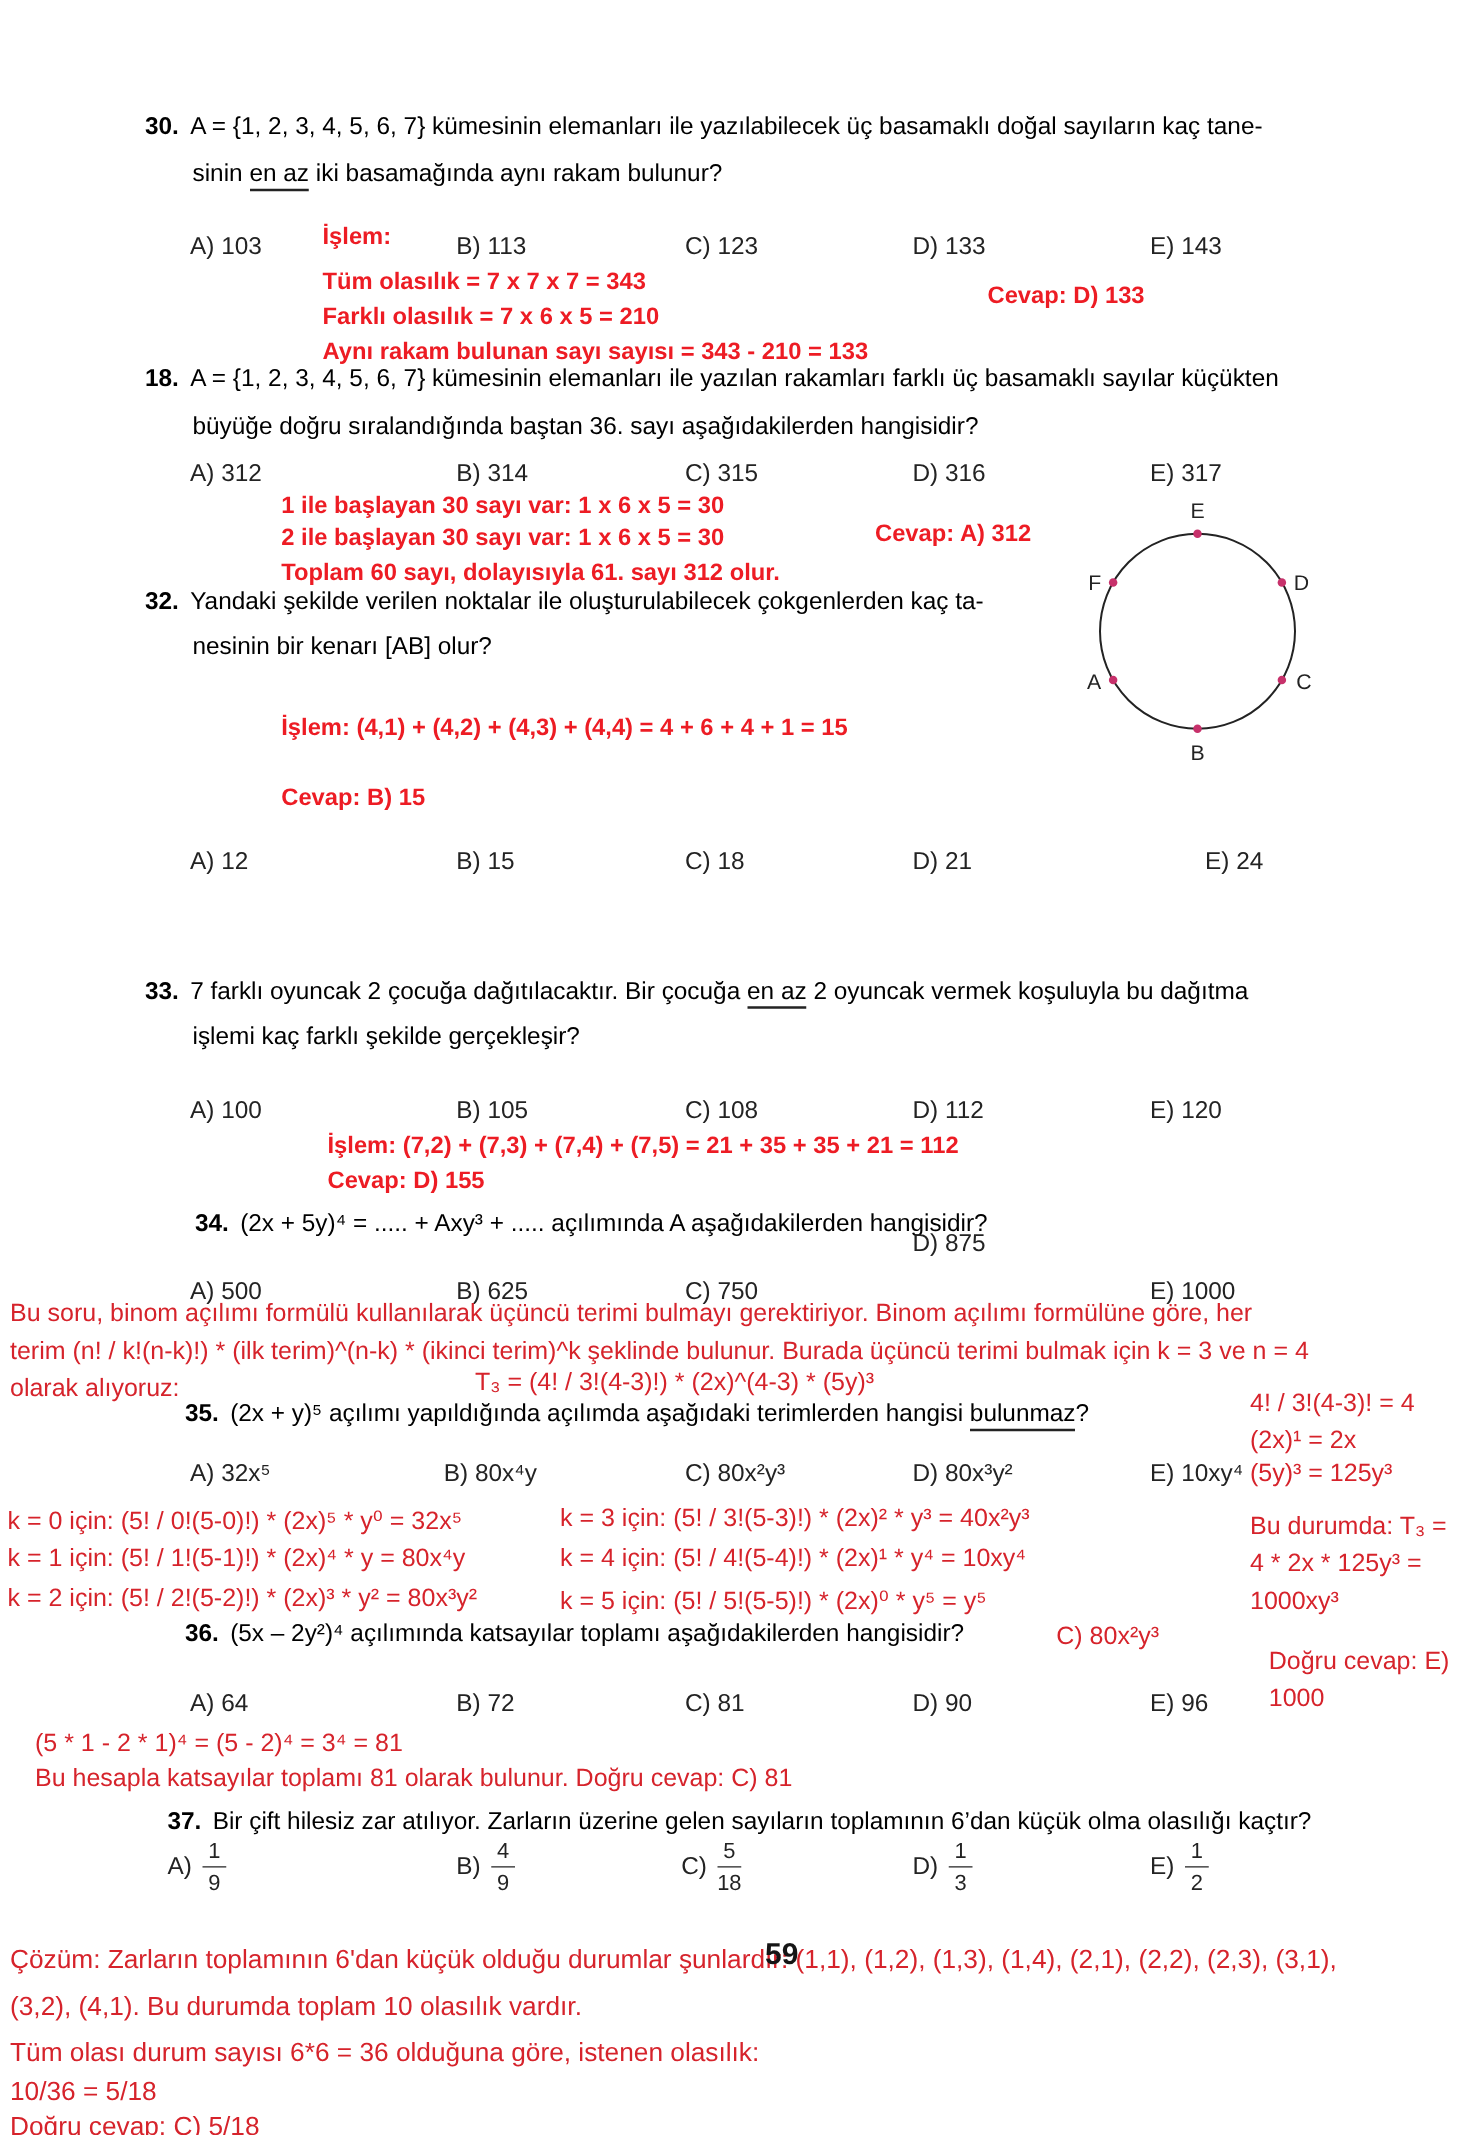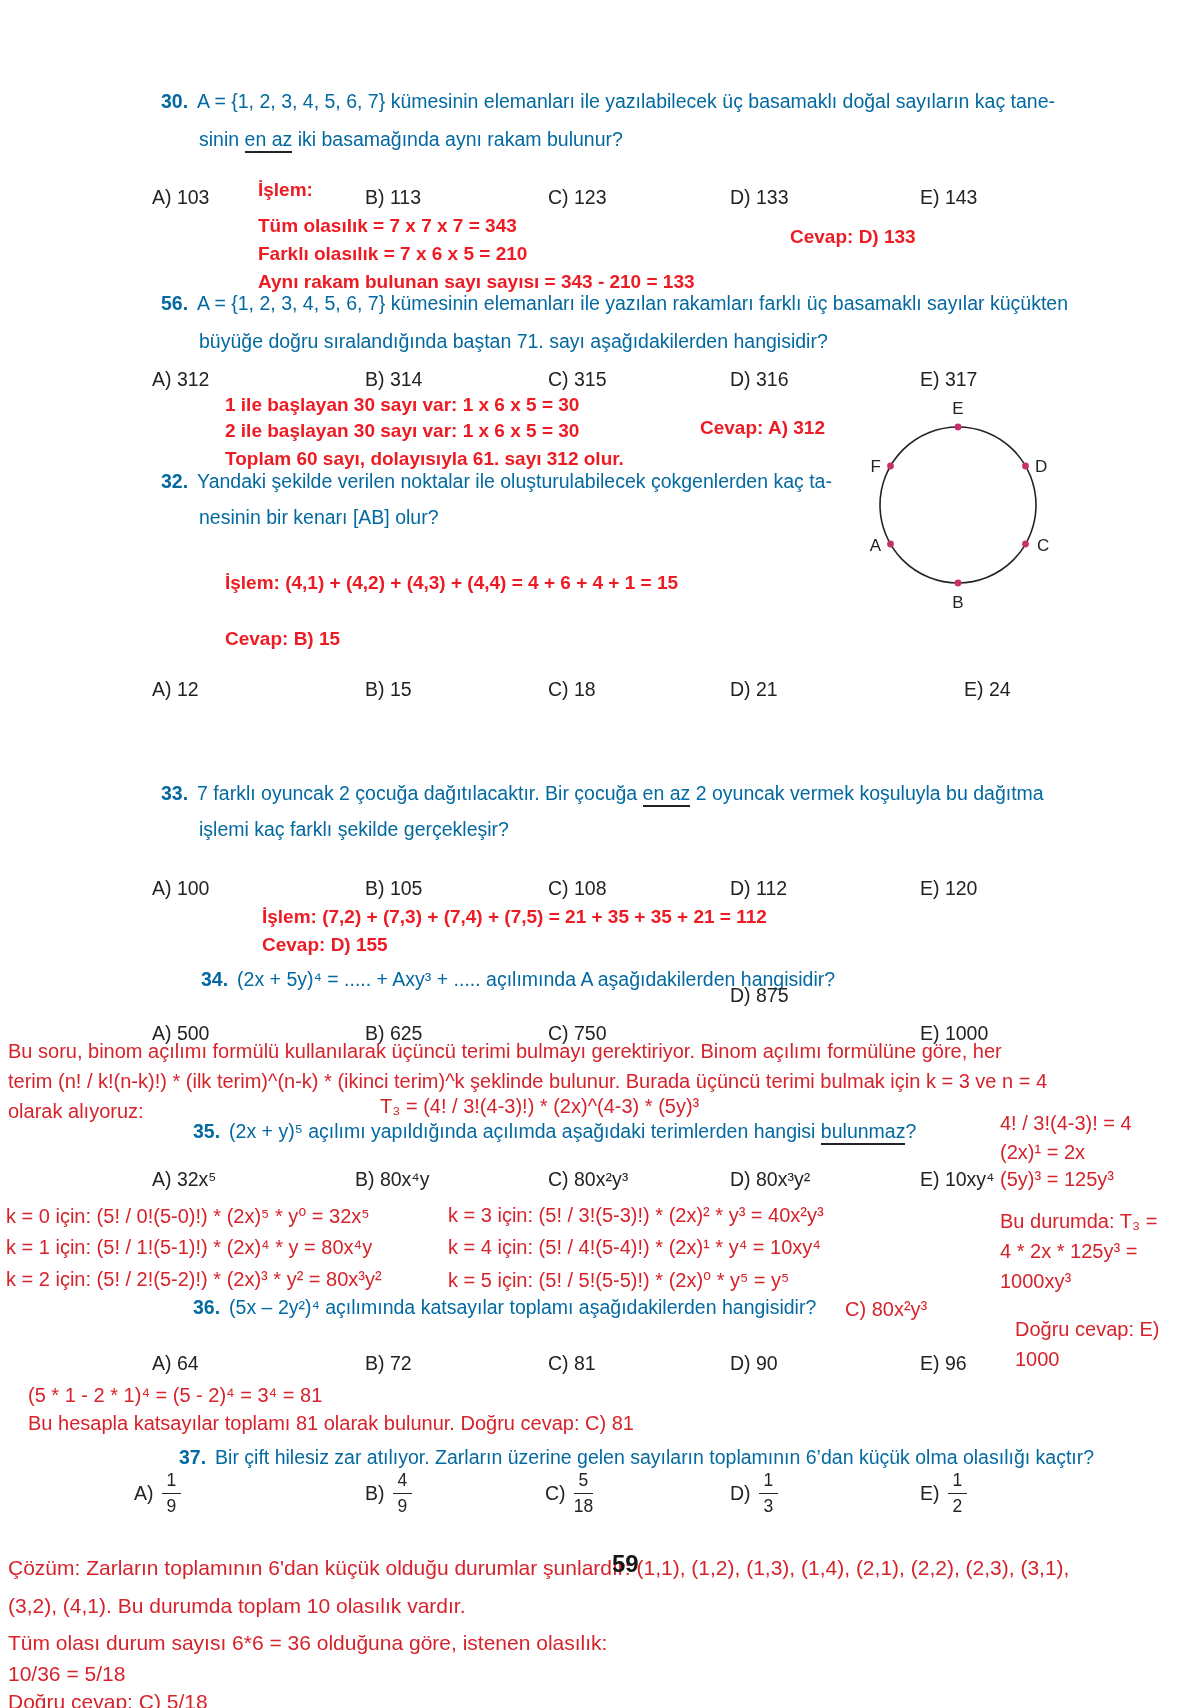--- a/index.html
+++ b/index.html
@@ -1,21 +1,21 @@
 <!DOCTYPE html>
 <html><head>
 <meta charset="utf-8">
 <style>
   html,body{margin:0;padding:0;}
   body{
     width:1180px;height:1708px;position:relative;background:#ffffff;
     font-family:"Liberation Sans","DejaVu Sans",sans-serif;overflow:hidden;
   }
   .abs{position:absolute;white-space:nowrap;}
-  .q{font-size:19.5px;color:#0369a1;margin-left:45px;}
+  .q{font-size:19.5px;color:#000000;}
   .qnum{font-weight:bold;padding-right:9px;}
   .opt{font-size:19.5px;color:#232323;}
   .red{font-size:19px;color:#ed1c24;font-weight:600;}
   .note{font-size:20px;color:#d6232b;}
   .side{font-size:20px;color:#d6232b;}
   .kline{font-size:20px;color:#d6232b;}
   .bottom{font-size:21px;color:#d6232b;}
   .ul{border-bottom:2px solid #232323;padding-bottom:1px;}
   .pagenum{font-size:24px;font-weight:bold;color:#151515;z-index:3;}
   .fracopt{display:flex;align-items:center;gap:8px;}
@@ -33,22 +33,22 @@
 <span class="abs opt" style="left:365px;top:186px">B) 113</span>
 <span class="abs opt" style="left:548px;top:186px">C) 123</span>
 <span class="abs opt" style="left:730px;top:186px">D) 133</span>
 <span class="abs opt" style="left:920px;top:186px">E) 143</span>
 <span class="abs red" style="left:258px;top:179px">İşlem:</span>
 <span class="abs red" style="left:258px;top:215px">Tüm olasılık = 7 x 7 x 7 = 343</span>
 <span class="abs red" style="left:790px;top:226px">Cevap: D) 133</span>
 <span class="abs red" style="left:258px;top:243px">Farklı olasılık = 7 x 6 x 5 = 210</span>
 <span class="abs red" style="left:258px;top:271px">Aynı rakam bulunan sayı sayısı = 343 - 210 = 133</span>
 
-<div class="abs q" style="left:116px;top:292px"><span class="qnum">56.</span><span>A = {1, 2, 3, 4, 5, 6, 7} kümesinin elemanları ile yazılan rakamları farklı üç basamaklı sayılar küçükten</span></div>
-<div class="abs q" style="left:154px;top:330px">büyüğe doğru sıralandığında baştan 71. sayı aşağıdakilerden hangisidir?</div>
+<div class="abs q" style="left:116px;top:292px"><span class="qnum">18.</span><span>A = {1, 2, 3, 4, 5, 6, 7} kümesinin elemanları ile yazılan rakamları farklı üç basamaklı sayılar küçükten</span></div>
+<div class="abs q" style="left:154px;top:330px">büyüğe doğru sıralandığında baştan 36. sayı aşağıdakilerden hangisidir?</div>
 <span class="abs opt" style="left:152px;top:368px">A)  312</span>
 <span class="abs opt" style="left:365px;top:368px">B) 314</span>
 <span class="abs opt" style="left:548px;top:368px">C) 315</span>
 <span class="abs opt" style="left:730px;top:368px">D) 316</span>
 <span class="abs opt" style="left:920px;top:368px">E) 317</span>
 <span class="abs red" style="left:225px;top:394px">1 ile başlayan 30 sayı var: 1 x 6 x 5 = 30</span>
 <span class="abs red" style="left:225px;top:420px">2 ile başlayan 30 sayı var: 1 x 6 x 5 = 30</span>
 <span class="abs red" style="left:700px;top:417px">Cevap: A) 312</span>
 <span class="abs red" style="left:225px;top:448px">Toplam 60 sayı, dolayısıyla 61. sayı 312 olur.</span>
 

